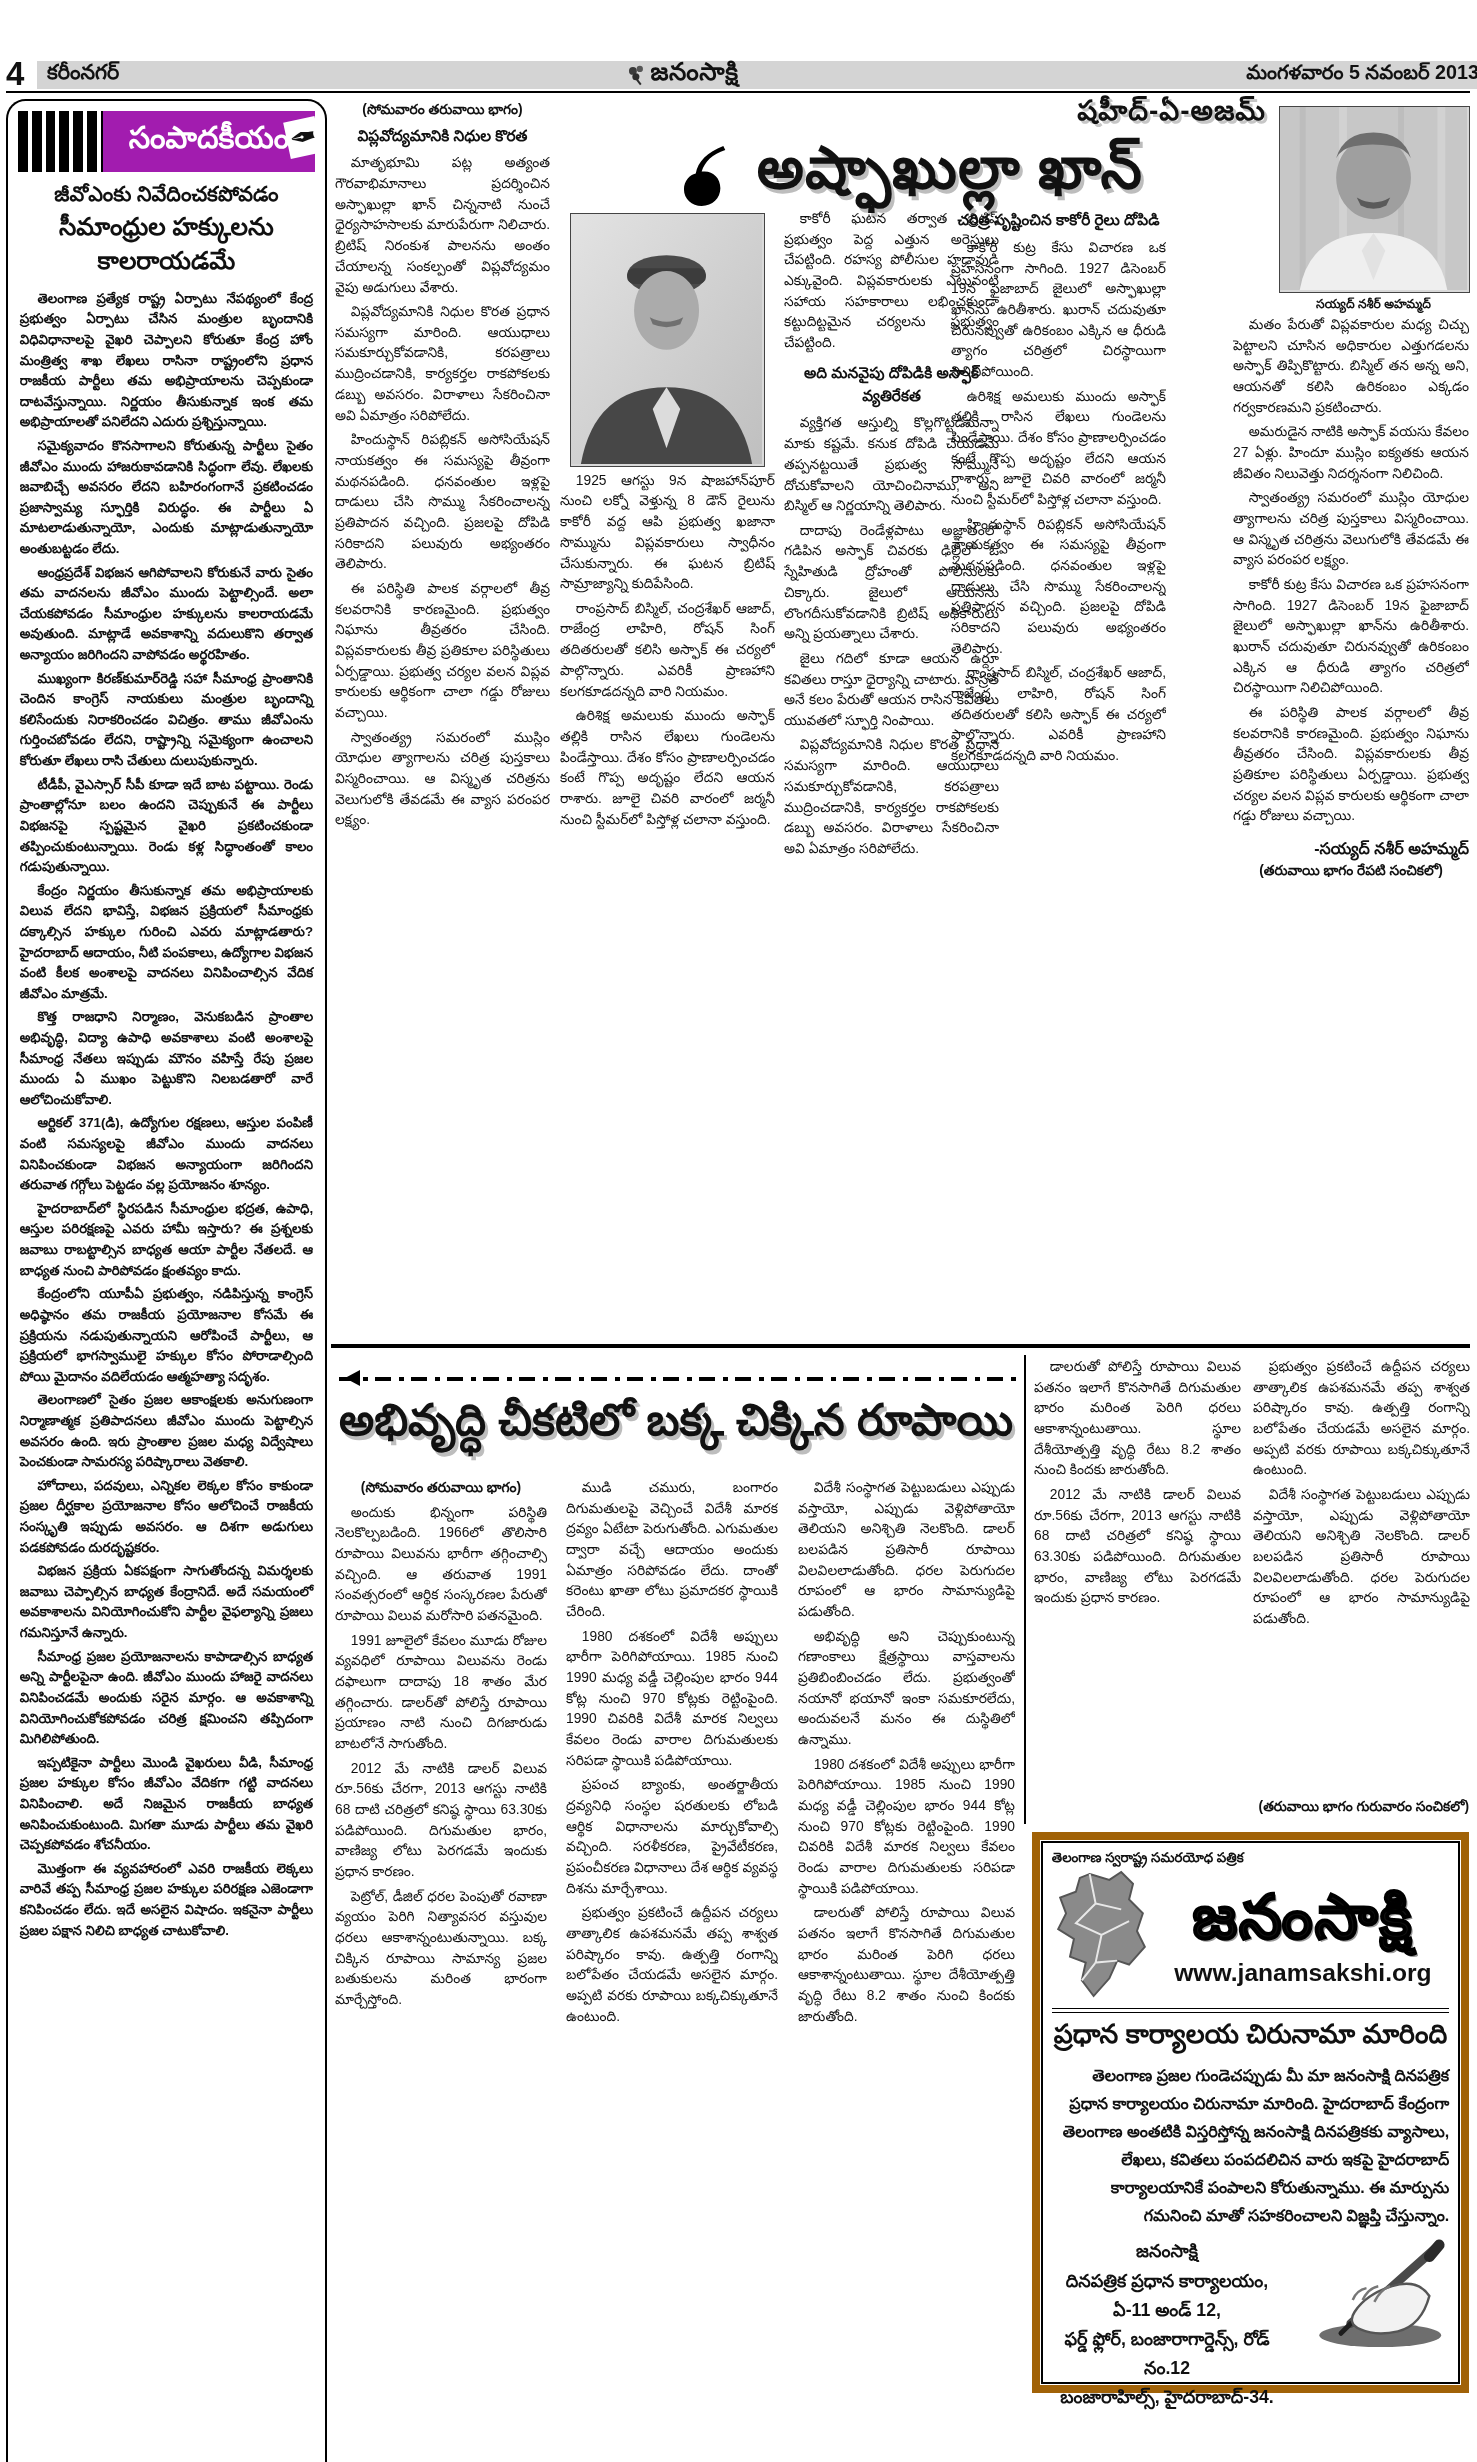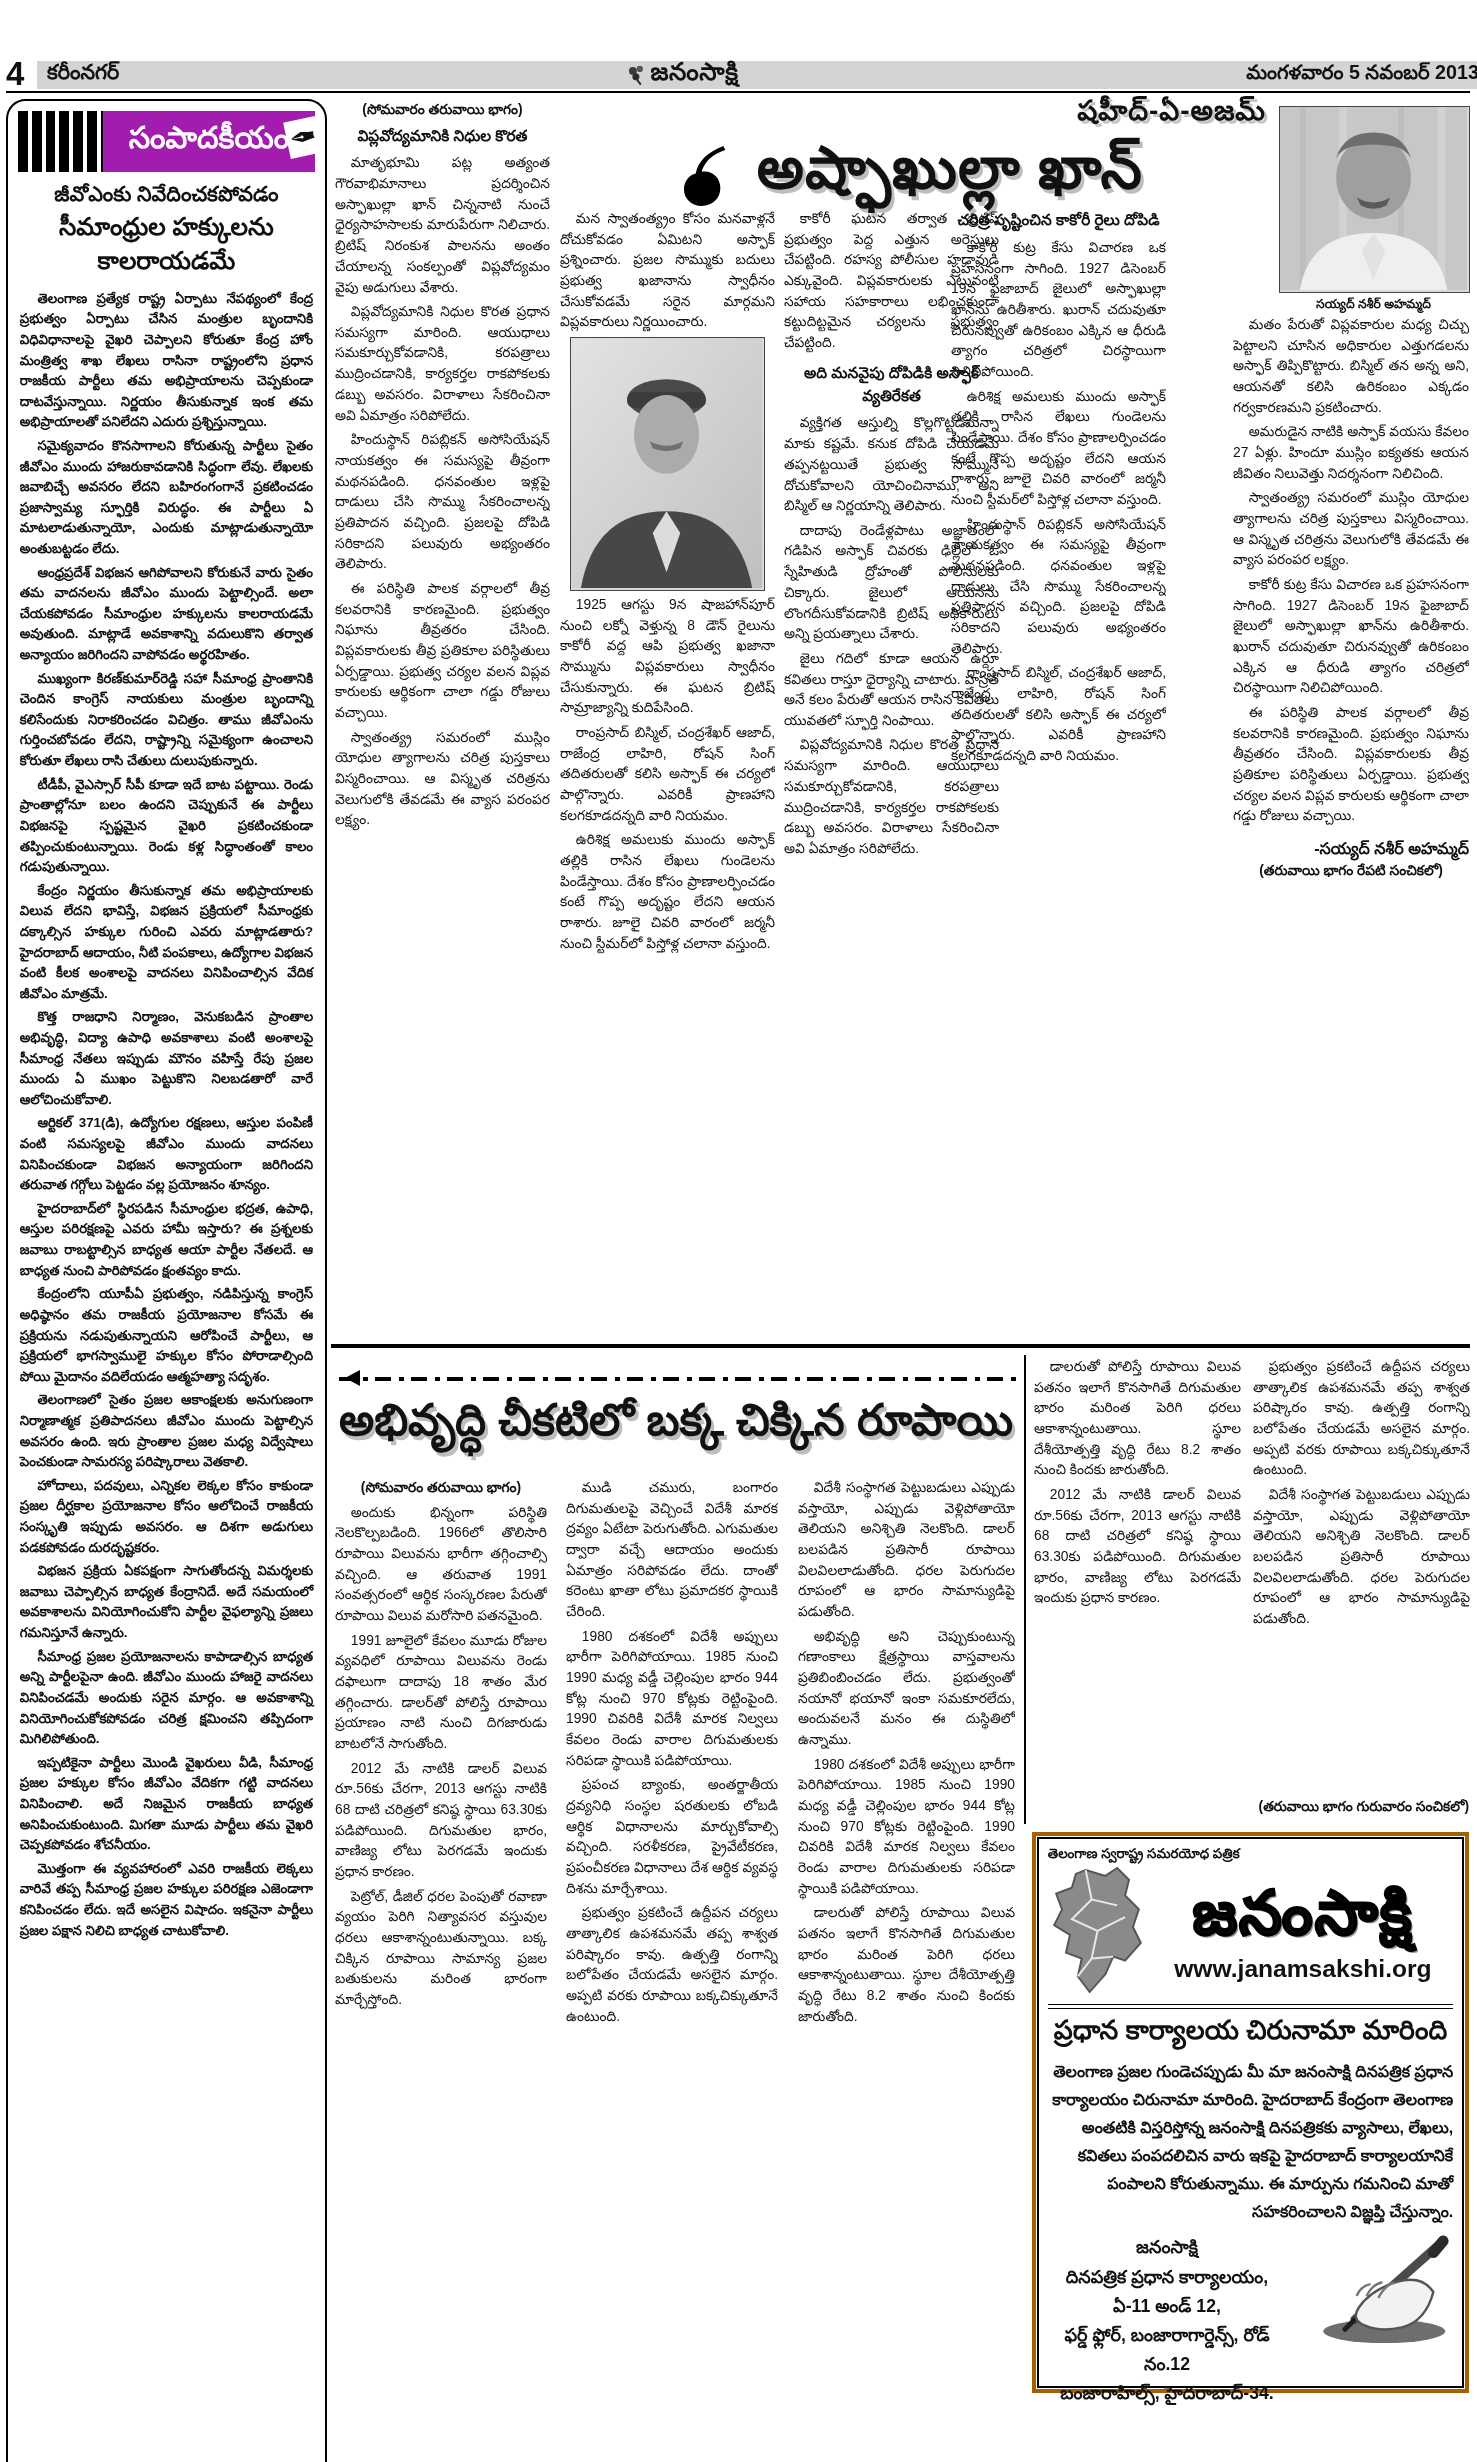--- a/index.html
+++ b/index.html
@@ -36,21 +36,21 @@
   .title-row{display:flex;align-items:center;gap:13.8px;justify-content:center;}
   .photo-frame{border:1px solid #444;background:#d9d9d9;}
   .caption{text-align:center;font-size:12.3px;font-weight:bold;margin-top:3px;}
   
   .rupee-title{font-size:44px;font-weight:bold;white-space:nowrap;text-align:center;
                text-shadow:3px 3.9px 0 #bdbdbd;letter-spacing:0px;}
   .arrow-line{height:3.9px;background:repeating-linear-gradient(90deg,#000 0 15.8px,transparent 15.8px 23.6px,#000 23.6px 28.6px,transparent 28.6px 36px);position:relative;}
   .arrow-line:before{content:"";position:absolute;left:-2px;top:-6.9px;border:8.9px solid transparent;border-right:15.8px solid #000;}
   .vrule{width:1.5px;background:#000;}
   
-  .ad-box{border:4px solid #a16207;box-shadow:0 0 0 1px #fff inset,0 0 0 3px #000 inset;padding:9.9px 11.8px;box-sizing:border-box;}
+  .ad-box{border:8px solid #a16207;box-shadow:0 0 0 1px #fff inset,0 0 0 3px #000 inset;padding:9.9px 11.8px;box-sizing:border-box;}
   .ad-tagline{font-size:13.3px;font-weight:bold;}
   .ad-logo-row{display:flex;align-items:center;gap:5.9px;margin-top:2px;}
   .ad-logo-text{flex:1;text-align:center;font-size:61px;font-weight:bold;letter-spacing:2px;
                 -webkit-text-stroke:2px #000;text-shadow:2px 2px 0 #999;}
   .ad-site{text-align:center;font-size:24.6px;font-weight:bold;margin-top:-7.9px;font-family:"Liberation Sans",sans-serif;}
   .ad-sep{border-top:1px solid #000;border-bottom:1px solid #000;height:3px;margin:7.9px 0 5.9px 0;}
   .ad-heading{text-align:center;font-size:26.6px;font-weight:bold;margin:5.9px 0;}
   .ad-body{font-size:16px;line-height:1.75;text-align:right;font-weight:bold;}
   .ad-bottom{display:flex;margin-top:7.9px;}
   .ad-address{flex:1;text-align:center;font-size:17.7px;font-weight:bold;line-height:1.65;}
@@ -134,21 +134,20 @@
     <div class="note">(సోమవారం తరువాయి భాగం)</div>
     <div class="subhead" style="margin-top:0;">విప్లవోద్యమానికి నిధుల కొరత</div>
     <p>మాతృభూమి పట్ల అత్యంత గౌరవాభిమానాలు ప్రదర్శించిన అస్ఫాఖుల్లా ఖాన్ చిన్ననాటి నుంచే ధైర్యసాహసాలకు మారుపేరుగా నిలిచారు. బ్రిటిష్ నిరంకుశ పాలనను అంతం చేయాలన్న సంకల్పంతో విప్లవోద్యమం వైపు అడుగులు వేశారు.</p>
     <p>విప్లవోద్యమానికి నిధుల కొరత ప్రధాన సమస్యగా మారింది. ఆయుధాలు సమకూర్చుకోవడానికి, కరపత్రాలు ముద్రించడానికి, కార్యకర్తల రాకపోకలకు డబ్బు అవసరం. విరాళాలు సేకరించినా అవి ఏమాత్రం సరిపోలేదు.</p>
     <p>హిందుస్థాన్ రిపబ్లికన్ అసోసియేషన్ నాయకత్వం ఈ సమస్యపై తీవ్రంగా మథనపడింది. ధనవంతుల ఇళ్లపై దాడులు చేసి సొమ్ము సేకరించాలన్న ప్రతిపాదన వచ్చింది. ప్రజలపై దోపిడి సరికాదని పలువురు అభ్యంతరం తెలిపారు.</p>
     <p>ఈ పరిస్థితి పాలక వర్గాలలో తీవ్ర కలవరానికి కారణమైంది. ప్రభుత్వం నిఘాను తీవ్రతరం చేసింది. విప్లవకారులకు తీవ్ర ప్రతికూల పరిస్థితులు ఏర్పడ్డాయి. ప్రభుత్వ చర్యల వలన విప్లవ కారులకు ఆర్థికంగా చాలా గడ్డు రోజులు వచ్చాయి.</p>
     <p>స్వాతంత్య్ర సమరంలో ముస్లిం యోధుల త్యాగాలను చరిత్ర పుస్తకాలు విస్మరించాయి. ఆ విస్మృత చరిత్రను వెలుగులోకి తేవడమే ఈ వ్యాస పరంపర లక్ష్యం.</p>
   </div>
 
   <div class="abs col" style="left:560px;top:209px;width:215px;height:1129px;overflow:hidden;">
-    <p>మన స్వాతంత్య్రం కోసం మనవాళ్లనే దోచుకోవడం ఏమిటని అస్ఫాక్ ప్రశ్నించారు. ప్రజల సొమ్ముకు బదులు ప్రభుత్వ ఖజానాను స్వాధీనం చేసుకోవడమే సరైన మార్గమని విప్లవకారులు నిర్ణయించారు.</p>
     <div class="photo-frame" style="width:193px;height:252px;margin:3.9px auto;">
       <svg width="191" height="250" viewBox="0 0 194 254">
         <rect width="194" height="254" fill="#d6d6d6"></rect>
         <rect width="194" height="254" fill="url(#g0)"></rect>
         <defs>
             <linearGradient id="g0" x1="0" y1="0" x2="1" y2="1">
           <stop offset="0" stop-color="#e3e3e3"></stop>
               <stop offset="1" stop-color="#bfbfbf"></stop>
             </linearGradient>
           </defs>

